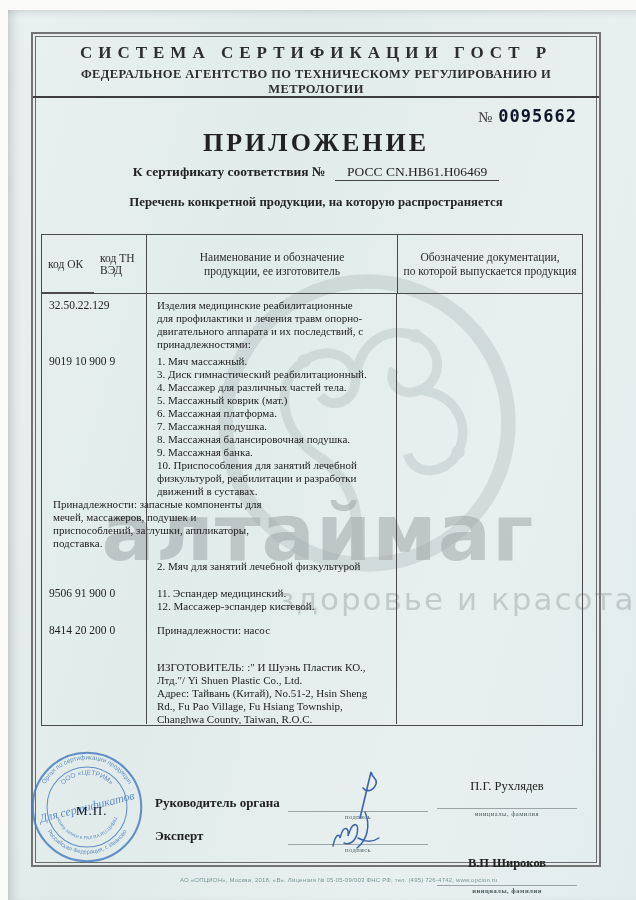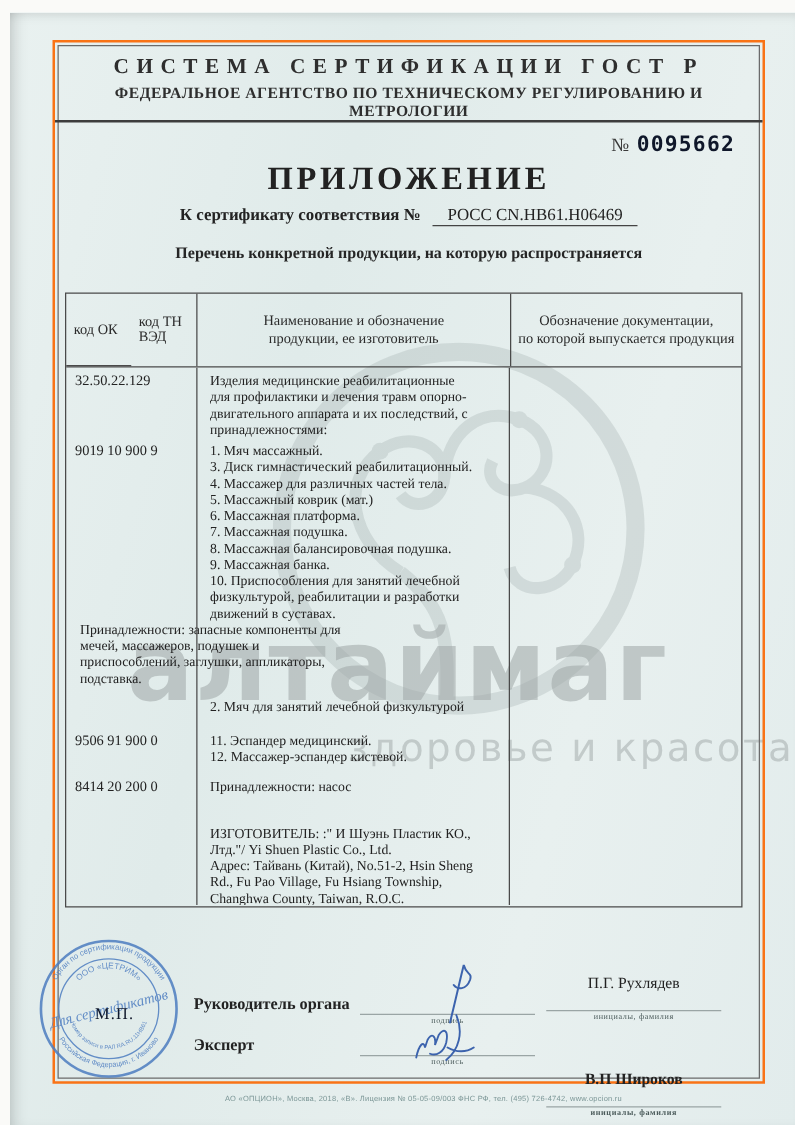--- a/index.html
+++ b/index.html
@@ -8,21 +8,21 @@
     background:linear-gradient(105deg,#e9f1f0 0%,#e0ebea 35%,#e8f0ef 70%,#e2ecec 100%);
     box-shadow:inset 10px 0 14px -10px rgba(0,0,0,.25), inset 0 8px 10px -8px rgba(0,0,0,.15);z-index:0;}
   
   .wm{position:absolute;z-index:1;color:#9fa7a7;}
   .wm-emblem{left:212px;top:268px;}
   .wm-brand{left:0;top:494px;width:636px;text-align:center;font-family:"DejaVu Sans",sans-serif;
     font-size:79px;font-weight:bold;letter-spacing:1px;opacity:.55;line-height:1;}
   .wm-tagline{left:278px;top:584px;font-family:"DejaVu Sans",sans-serif;font-size:31px;
     letter-spacing:2px;opacity:.5;line-height:1;}
   
-  .frame{position:absolute;left:42px;top:32px;width:566px;height:831px;border:2px solid #f97316;z-index:2;}
+  .frame{position:absolute;left:31px;top:32px;width:566px;height:831px;border:2px solid #737373;z-index:2;}
   .frame-inner{position:absolute;inset:2px;border:1px solid #6b6b6b;pointer-events:none;}
   .head-box{position:absolute;left:0;top:0;width:100%;height:62px;border-bottom:2px solid #3d3d3d;text-align:center;}
   .head1{margin-top:9px;font-size:17px;font-weight:bold;letter-spacing:6px;color:#2e2e2e;}
   .head2{margin-top:4px;font-size:12.5px;font-weight:bold;letter-spacing:.4px;color:#2e2e2e;}
   .numline{position:absolute;top:72px;right:22px;font-size:15px;color:#3a3a3a;}
   .numline .digits{font-family:"DejaVu Sans Mono",monospace;font-size:17px;font-weight:bold;
     color:#0f172a;letter-spacing:1px;margin-left:6px;}
   .doc-title{position:absolute;top:94px;width:100%;text-align:center;font-size:26px;font-weight:bold;
     letter-spacing:3px;color:#222;}
   .certline{position:absolute;top:130px;width:100%;text-align:center;font-size:13.5px;color:#222;}

